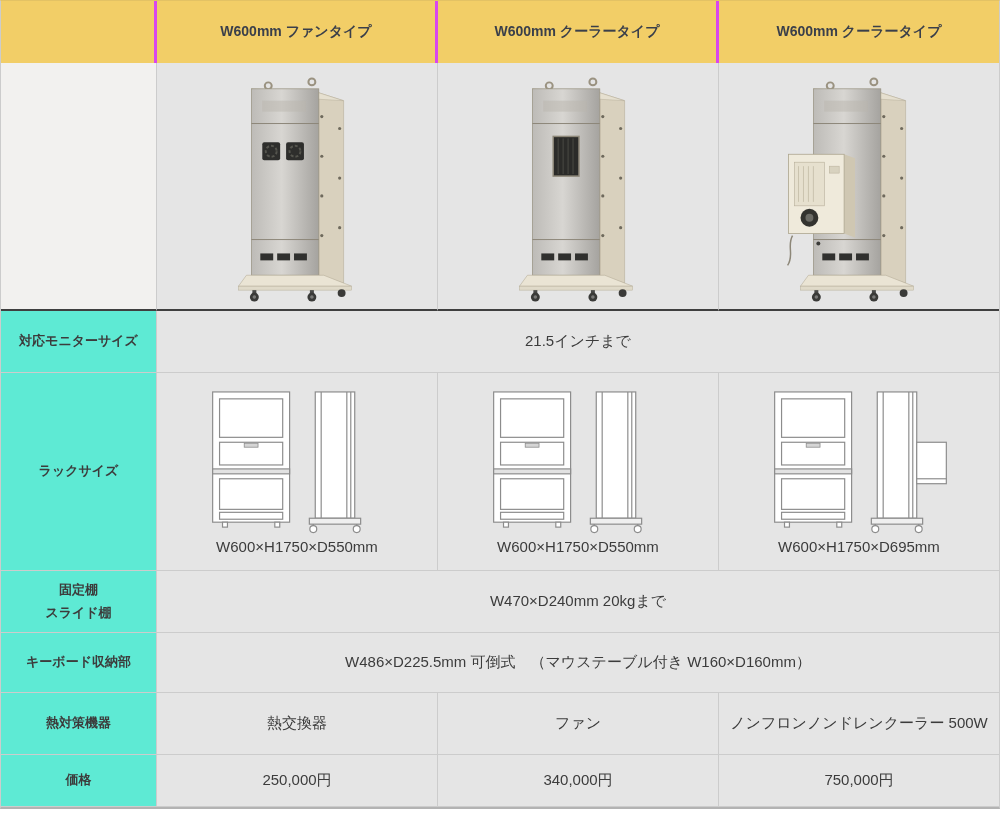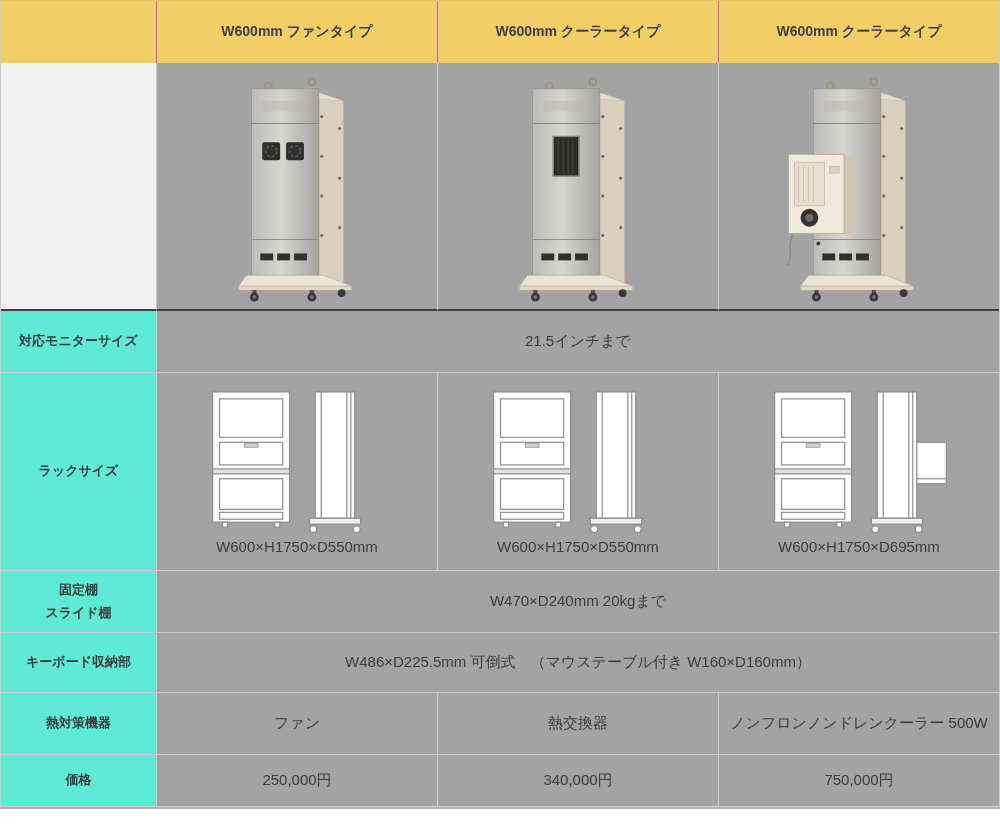--- a/index.html
+++ b/index.html
@@ -15,38 +15,38 @@
     border-right:1px solid #cccccc;
     border-top:1px solid #e3c264;
     border-bottom:2px solid #b3b3b3;
   }
   .row { display:grid; grid-template-columns:156px 281px 281px 1fr; }
   .row.span2 { grid-template-columns:156px 1fr; }
   .cell {
     display:flex; flex-direction:column;
     align-items:center; justify-content:center;
     text-align:center;
-    background:#a3a3a3;
+    background:#e5e5e5;
     border-right:1px solid #cccccc;
     border-bottom:1px solid #cccccc;
     font-size:15px;
     overflow:hidden;
   }
   .row .cell:last-child { border-right:none; }
   .label-cell {
     background:#5eead4;
     font-weight:bold;
     font-size:13px;
     line-height:1.7;
   }
   
   .header-row .cell {
     height:62px;
     background:#F2CE67;
-    border-right:1px solid #d946ef;
+    border-right:3px solid #d946ef;
     border-bottom:none;
     color:#3A3F4A;
     font-weight:bold;
     font-size:14px;
   }
   
   .image-row .cell { height:248px; border-bottom:2px solid #3F3F3F; }
   .image-row .label-cell { background:#F2F1EF; }
   
   .r-monitor .cell { height:62px; }
@@ -232,22 +232,22 @@
     <div class="cell">W470×D240mm 20kgまで</div>
   </div>
 
   <div class="row span2 r-keyboard">
     <div class="cell label-cell">キーボード収納部</div>
     <div class="cell">W486×D225.5mm 可倒式　（マウステーブル付き W160×D160mm）</div>
   </div>
 
   <div class="row r-heat">
     <div class="cell label-cell">熱対策機器</div>
+    <div class="cell">熱交換器</div>
     <div class="cell">ファン</div>
-    <div class="cell">熱交換器</div>
     <div class="cell">ノンフロンノンドレンクーラー 500W</div>
   </div>
 
   <div class="row r-price">
     <div class="cell label-cell">価格</div>
     <div class="cell">250,000円</div>
     <div class="cell">340,000円</div>
     <div class="cell">750,000円</div>
   </div>
 

